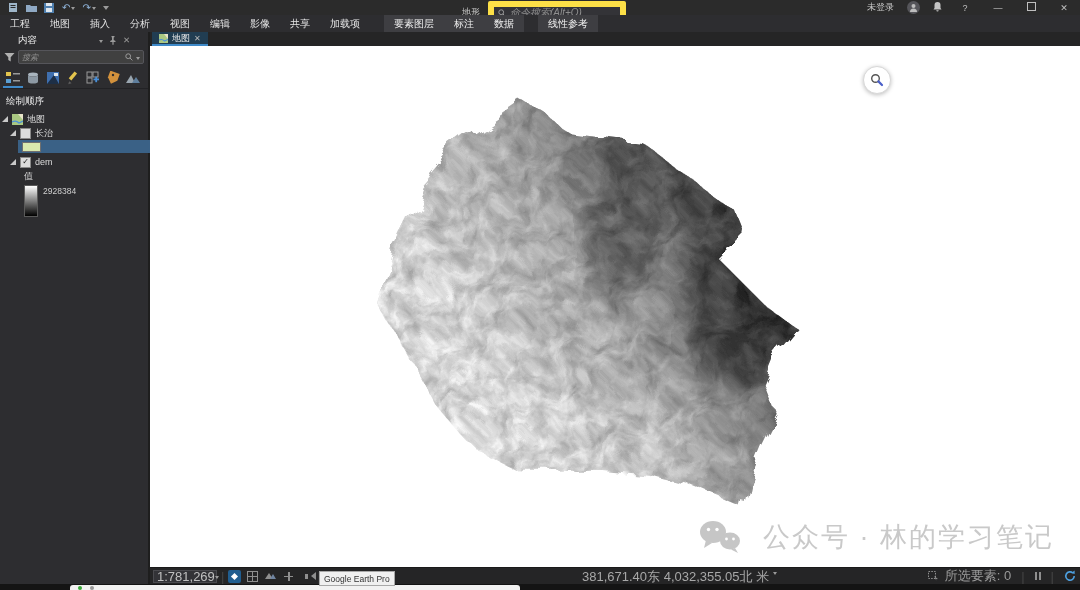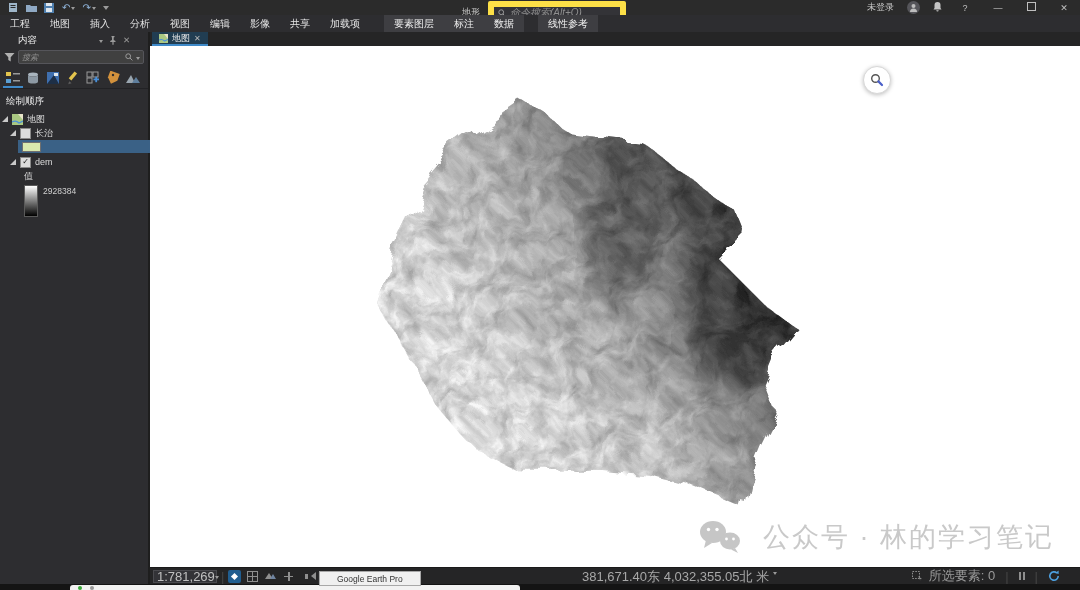--- a/index.html
+++ b/index.html
@@ -74,29 +74,29 @@
   .gridico{width:9px;height:9px;border:1px solid #8f8f8f;
     background:linear-gradient(#8f8f8f,#8f8f8f) 50% 0/1px 100% no-repeat,linear-gradient(#8f8f8f,#8f8f8f) 0 50%/100% 1px no-repeat;}
   .mtn{width:0;height:0;border:4px solid transparent;border-bottom:6px solid #8f8f8f;margin-top:-4px;}
   .mtn2{width:0;height:0;border:3px solid transparent;border-bottom:5px solid #6f84a0;margin-left:-3px;margin-top:-2px;}
   .plusico{position:relative;width:9px;height:9px;}
   .plusico::before{content:"";position:absolute;left:4px;top:0;width:1.5px;height:9px;background:#8f8f8f;}
   .plusico::after{content:"";position:absolute;top:4px;left:0;width:9px;height:1.5px;background:#8f8f8f;}
   .spk{width:3px;height:5px;background:#8f8f8f;position:relative;}
   .spk::after{content:"";position:absolute;left:2px;top:-2px;border:4.5px solid transparent;border-right:5px solid #8f8f8f;}
   .coords{position:absolute;left:432px;top:0;height:20px;display:flex;align-items:flex-start;gap:4px;color:#a8a8a8;}
-  .sb-right{position:absolute;right:20px;top:0;height:16px;display:flex;align-items:center;gap:6px;}
+  .sb-right{position:absolute;right:4px;top:0;height:16px;display:flex;align-items:center;gap:6px;}
   .pause{display:flex;gap:2px;}
   .pause i{width:2px;height:8px;background:#8f8f8f;}
   
   .bottomstrip{position:absolute;left:0;top:584px;width:1080px;height:6px;background:#141414;}
   .peek{position:absolute;left:70px;top:585px;width:450px;height:5px;background:#f2f2f2;border-radius:3px 3px 0 0;}
   .peekdot{position:absolute;left:78px;top:586px;width:4px;height:4px;border-radius:50%;background:#3aa83a;}
   .peekdot2{position:absolute;left:90px;top:586px;width:4px;height:4px;border-radius:50%;background:#9a9a9a;}
-  .gep-tooltip{position:absolute;left:319px;top:571px;height:13px;padding:0 17px;background:#f0f0f0;
+  .gep-tooltip{position:absolute;left:319px;top:571px;height:13px;padding:0 4px;background:#f0f0f0;
     border:1px solid #a8a8a8;color:#333;font-size:8.5px;display:flex;align-items:center;z-index:40;white-space:nowrap;}
 </style>
 </head>
 <body>
 
 <div class="titlebar">
   <div class="qat">
     <span class="qicon">
       <svg width="11" height="10">
           <rect x="1" y="0" width="8" height="9" fill="#9fb6c9"></rect>

